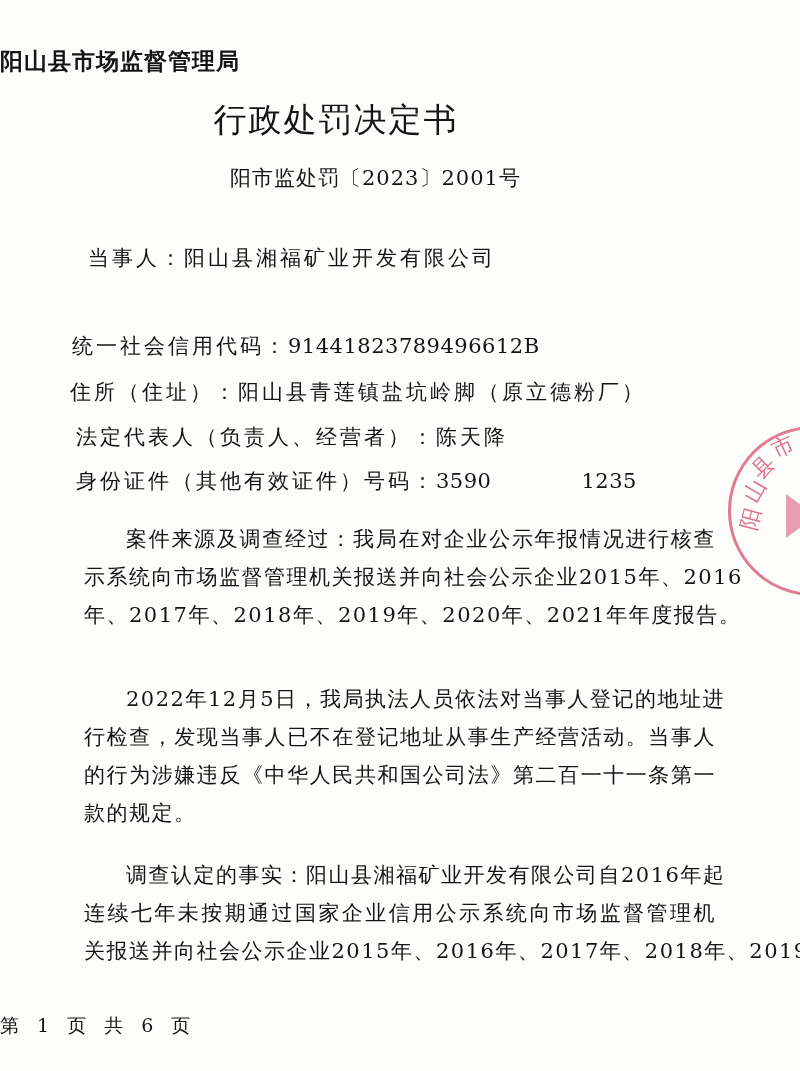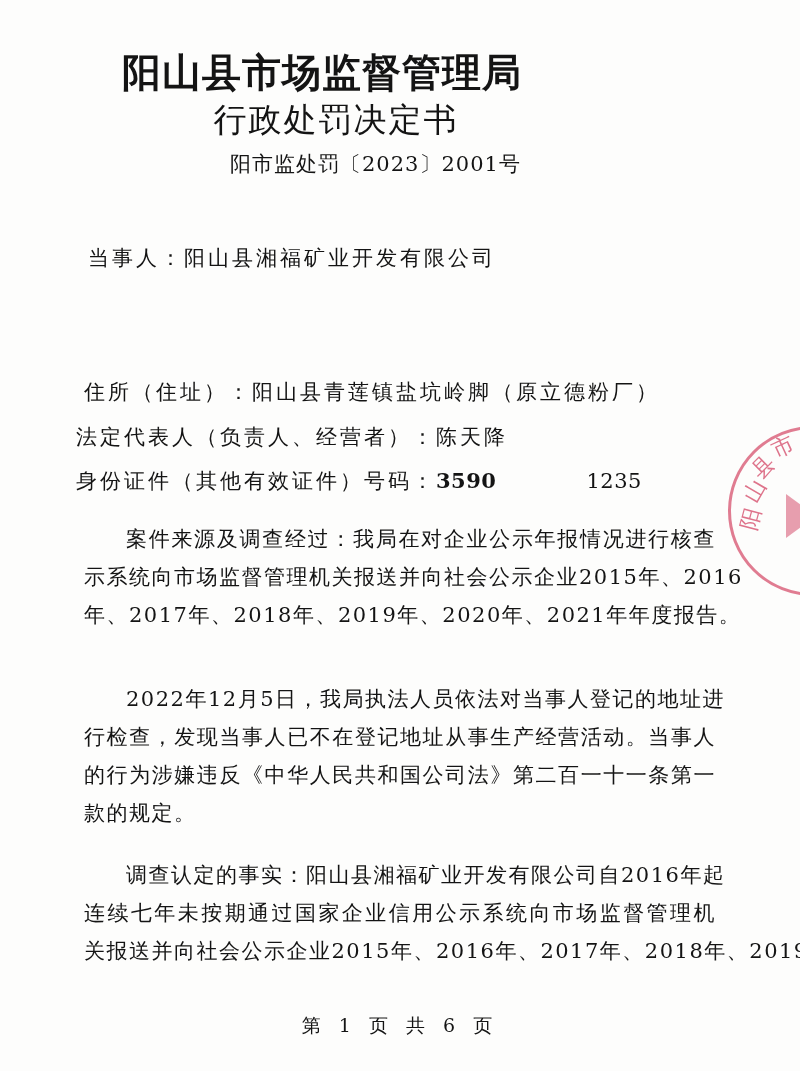--- a/index.html
+++ b/index.html
@@ -18,39 +18,38 @@
     .page {
       position: absolute;
       left: 0; top: 0;
       width: 800px; height: 1071px;
       background: #fdfdfc;
     }
     .title-main {
       position: absolute;
       left: 0; width: 644px;
       top: 46px;
-      text-align: center;
-      font-size: 39px;
+      font-size: 23px;
       font-weight: bold;
       letter-spacing: 1px;
       font-family: "DejaVu Sans", "Liberation Sans", sans-serif;
     }
     .title-sub {
       position: absolute;
       left: 0; width: 672px;
       top: 98px;
       text-align: center;
       font-size: 33px;
       letter-spacing: 2px;
       font-family: "DejaVu Sans", "Liberation Sans", sans-serif;
     }
     .doc-number {
       position: absolute;
       left: 230px;
-      top: 150px;
+      top: 164px;
       font-size: 21px;
       letter-spacing: 1px;
     }
     .field {
       position: absolute;
       left: 72px;
       font-size: 21px;
       letter-spacing: 3px;
       white-space: nowrap;
     }
@@ -76,21 +75,21 @@
       text-align-last: left;
     }
     .para .line.indent {
       padding-left: 42px;
       margin-top: 14px;
     }
     .footer {
       position: absolute;
       left: 0; width: 800px;
       top: 1013px;
-      text-align: center;
+      text-align: left;
       font-size: 19px;
       letter-spacing: 6px;
     }
     .seal {
       position: absolute;
       left: 728px;
       top: 426px;
       width: 170px;
       height: 170px;
       border-radius: 50%;
@@ -118,28 +117,31 @@
 
 <div class="page">
 
   <div class="title-main">阳山县市场监督管理局</div>
   <div class="title-sub">行政处罚决定书</div>
   <div class="doc-number">阳市监处罚〔2023〕2001号</div>
 
   <div class="field" style="top:244px;margin-left:16px;">
     <span>当事人：</span><span>阳山县湘福矿业开发有限公司</span>
   </div>
-  <div class="field" style="top:378px; left:84px;">
+  <div class="field" style="top:332px;">
+    <span>统一社会信用代码：</span><span style="letter-spacing:0.5px;">91441823789496612B</span>
+  </div>
+  <div class="field" style="top:378px; left:70px;">
     <span>住所（住址）：</span><span>阳山县青莲镇盐坑岭脚（原立德粉厂）</span>
   </div>
   <div class="field" style="top:423px; left:76px;">
     <span>法定代表人（负责人、经营者）：</span><span>陈天降</span>
   </div>
   <div class="field" style="top:467px; left:76px;">
-    <span>身份证件（其他有效证件）号码：</span><span style="letter-spacing:0.5px;font-weight:bold;">3590</span><span class="gap"></span><span style="letter-spacing:0.5px;">1235</span>
+    <span>身份证件（其他有效证件）号码：</span><span style="letter-spacing:0.5px;">3590</span><span class="gap"></span><span style="letter-spacing:0.5px;">1235</span>
   </div>
 
   <div class="para" style="top:506px;">
     <span class="line indent">案件来源及调查经过：我局在对企业公示年报情况进行核查</span>
     <span class="line">示系统向市场监督管理机关报送并向社会公示企业2015年、2016</span>
     <span class="line last">年、2017年、2018年、2019年、2020年、2021年年度报告。</span>
   </div>
 
   <div class="para" style="top:666px;">
     <span class="line indent">2022年12月5日，我局执法人员依法对当事人登记的地址进</span>

